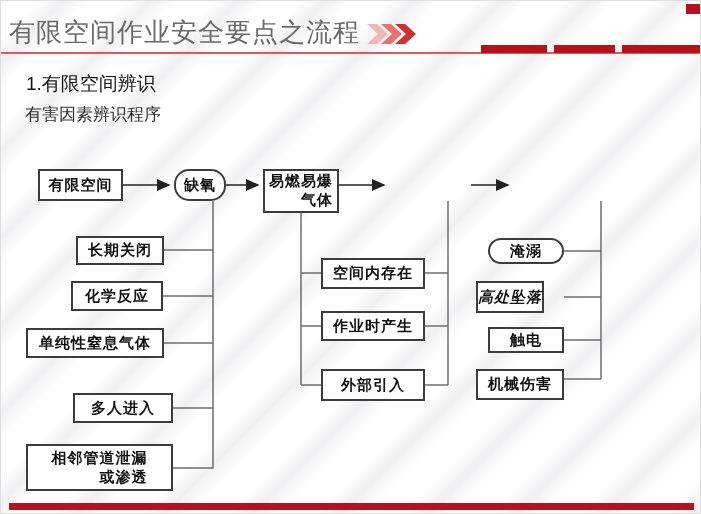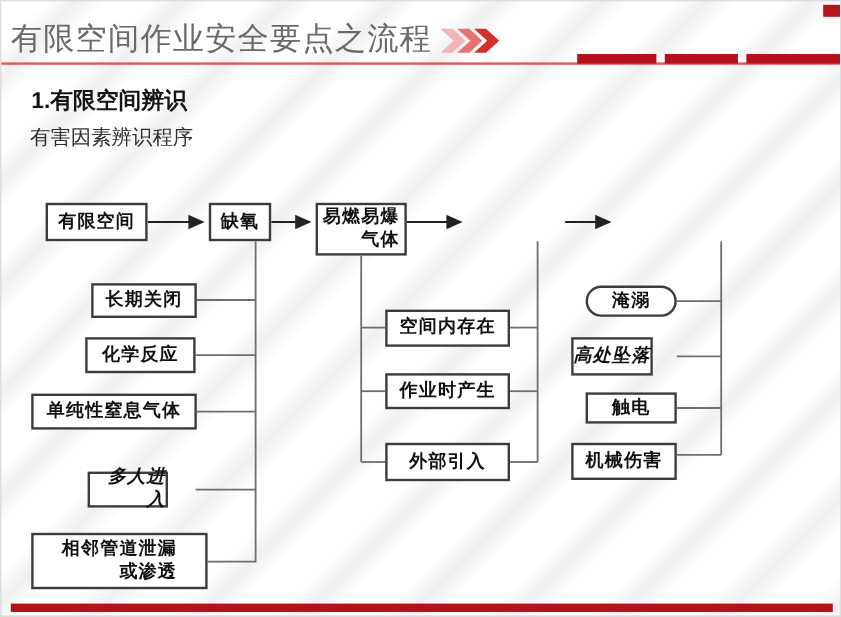--- a/index.html
+++ b/index.html
@@ -31,48 +31,48 @@
     background:#de5a5a;
   }
   .dash{position:absolute;top:44px;height:8px;}
   .dash1{left:480px;width:66px;}
   .dash2{left:553px;width:61px;}
   .dash3{left:621px;width:80px;}
   .corner-mark{position:absolute;top:3px;right:0;width:14px;height:10px;}
   
   .section-title{
     position:absolute;left:25px;top:70px;
-    font-size:19px;font-weight:bold;color:#141414;
+    font-size:19px;font-weight:normal;color:#141414;
   }
   .section-subtitle{
     position:absolute;left:24px;top:102px;
     font-size:17px;font-weight:500;color:#2e2e2e;
   }
   
   .flow{position:absolute;left:0;top:150px;width:701px;height:364px;}
   .flow svg.connectors{position:absolute;left:0;top:0;}
   .flow-node{
     position:absolute;box-sizing:border-box;
     background:#ffffff;border:2px solid #3c3c3c;
     display:flex;align-items:center;justify-content:center;
     font-size:15px;font-weight:bold;color:#111;
     text-align:right;line-height:1.25;
     white-space:pre-line;letter-spacing:1px;
   }
   
   .n-confined{left:37px;top:18px;width:85px;height:32px;}
-  .n-oxygen{left:173px;top:18px;width:52px;height:32px;}
+  .n-oxygen{left:173px;top:18px;width:52px;height:32px;border-radius:15px;}
   .n-flammable{left:262px;top:18px;width:76px;height:44px;}
   .n-toxic{left:388px;top:18px;width:82px;height:32px;}
   .n-other{left:512px;top:18px;width:123px;height:32px;}
   
   .n-closed{left:75px;top:85px;width:88px;height:29px;}
   .n-chemical{left:70px;top:130px;width:92px;height:30px;}
   .n-asphyxiant{left:25px;top:177px;width:138px;height:30px;}
-  .n-multi{left:72px;top:242px;width:67px;height:30px;font-style:italic;}
+  .n-multi{left:72px;top:242px;width:100px;height:30px;}
   .n-pipe{left:25px;top:293px;width:147px;height:47px;}
   
   .n-inspace{left:320px;top:107px;width:104px;height:31px;}
   .n-during{left:320px;top:160px;width:104px;height:30px;}
   .n-external{left:320px;top:218px;width:104px;height:32px;}
   
   .n-drown{left:487px;top:87px;width:76px;height:26px;border-radius:13px;}
   .n-fall{left:475px;top:130px;width:68px;height:32px;font-style:italic;}
   .n-shock{left:487px;top:176px;width:76px;height:26px;}
   .n-mech{left:475px;top:218px;width:88px;height:31px;}

